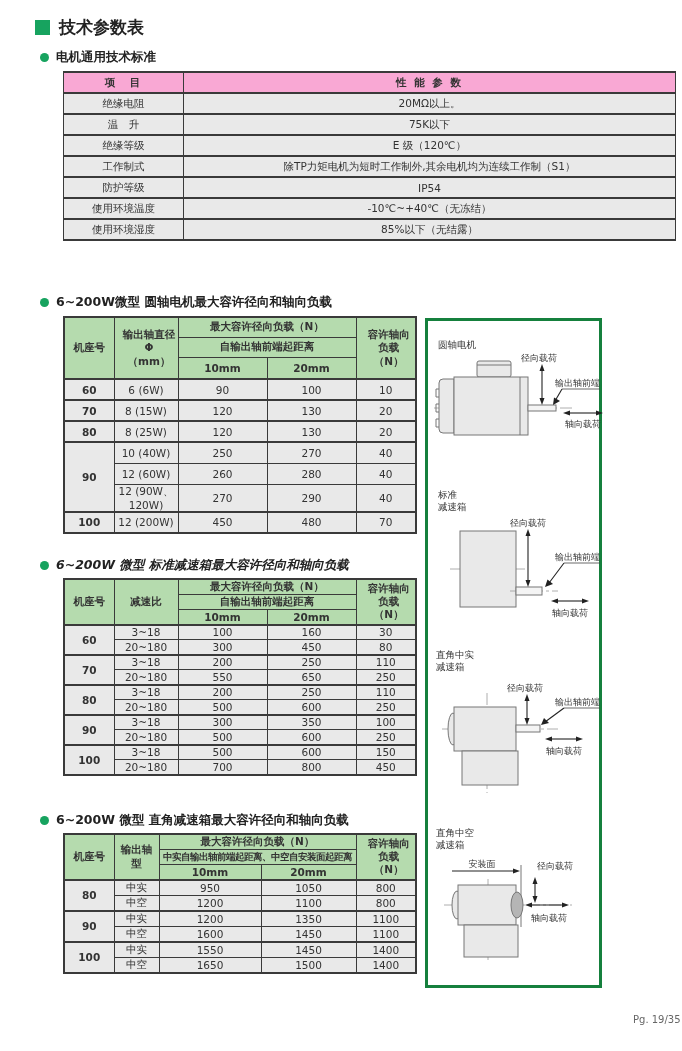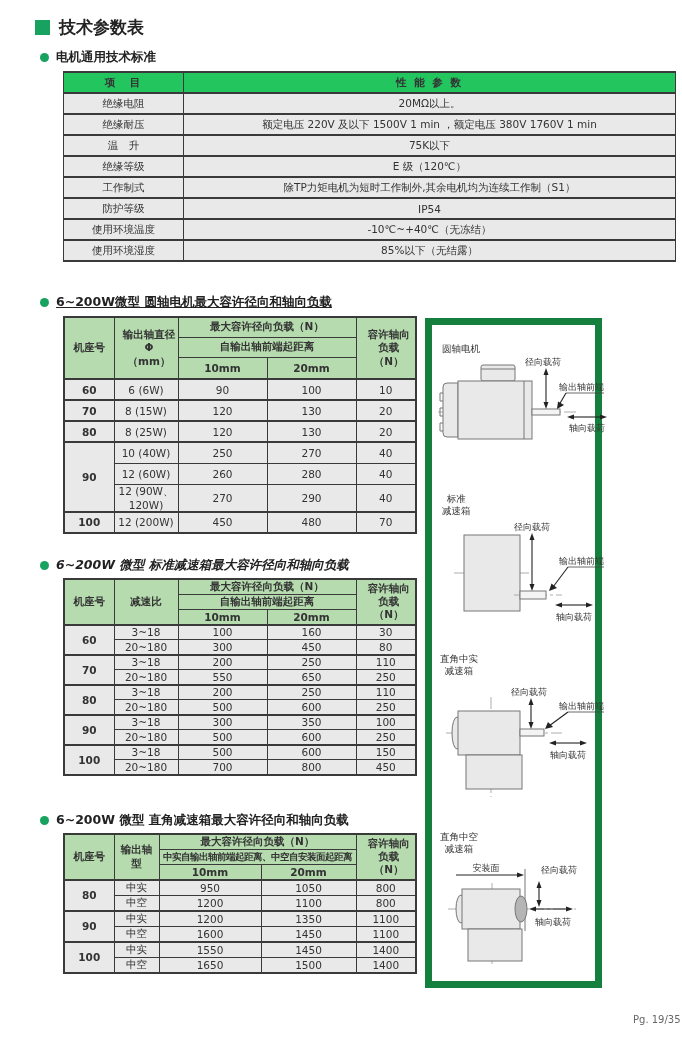--- a/index.html
+++ b/index.html
@@ -7,35 +7,35 @@
   body { background:#fff; font-family:"DejaVu Sans","Liberation Sans",sans-serif; color:#333; position:relative; overflow:hidden; }
 
   .main-title { position:absolute; left:35px; top:16px; display:flex; align-items:center; gap:9px;
                 font-size:17px; font-weight:bold; color:#222; }
   .title-square { width:15px; height:15px; background:#17a35f; flex:0 0 auto; }
 
   .section-head { position:absolute; display:flex; align-items:center; gap:7px;
                   font-size:12.5px; font-weight:bold; color:#222; }
   .bullet { width:9px; height:9px; border-radius:50%; background:#17a35f; flex:0 0 auto; }
   .sh1 { left:40px; top:49px; }
-  .sh2 { left:40px; top:294px;text-decoration:underline; }
+  .sh2 { left:40px; top:294px; }
   .sh3 { left:40px; top:557px;font-style:italic; }
   .sh4 { left:40px; top:812px; }
 
   table { border-collapse:collapse; table-layout:fixed; position:absolute; background:#fff; }
   td, th { border:1px solid #3a3a3a; border-top-width:2px; border-bottom-width:2px;
            text-align:center; vertical-align:middle; font-size:10.5px; color:#333;
            padding:0 2px; overflow:hidden; }
   th { background:#b5dbae; font-weight:bold; }
   td { background:#e9e9e9; }
   .pre { white-space:pre-line; line-height:1.25;padding-left:8px; }
 
   
   .t1 { left:63px; top:71px; width:613px; }
-  .t1 th { background:#22c55e; height:21px; letter-spacing:2px; }
+  .t1 th { background:#f9a8d4; height:21px; letter-spacing:2px; }
   .t1 td { height:21px; }
   .t1 .c1 { width:120px; }
 
   
   .loadt thead tr th { border-top-width:1px; border-bottom-width:1px; }
   .loadt { border:2px solid #3a3a3a; }
   .loadt tbody td { border-top-width:1px; border-bottom-width:1px; }
   .loadt tbody tr.group-start td { border-top-width:2px; }
   .loadt td.frame { font-weight:bold; }
   .loadt td.bold { font-weight:normal; }
@@ -50,21 +50,21 @@
   .t3 thead tr th { height:15px; }
   .t3 tbody td { height:15px; }
 
   .t4 { left:63px; top:833px; width:352px; }
   .t4 thead tr th { height:15px; }
   .t4 tbody td { height:15px; }
   .t4 .distance { font-size:9.5px; letter-spacing:-0.5px; }
 
   
   .panel { position:absolute; left:425px; top:318px; width:177px; height:670px;
-           border:7px solid #15803d; background:#fff;text-align:center; }
+           border:3px solid #15803d; background:#fff; }
   .diag-name { position:absolute; font-size:9.5px; color:#333; white-space:pre-line; line-height:1.3; }
   .dn1 { left:10px; top:18px; }
   .dn2 { left:10px; top:168px; }
   .dn3 { left:8px;  top:328px; }
   .dn4 { left:8px;  top:506px; }
   .dsvg { position:absolute; left:2px; width:173px; height:125px; }
   .dv1 { top:30px; } .dv2 { top:196px; } .dv3 { top:360px; } .dv4 { top:534px; }
 
   svg text { font-size:9px; fill:#333; }
   .part  { fill:#e9e9e9; stroke:#777; stroke-width:1; }
@@ -98,24 +98,20 @@
   <thead>
     <tr>
       <th>项　目</th>
       <th>性 能 参 数</th>
     </tr>
   </thead>
   <tbody id="tbody-s1">
       <tr>
         <td>绝缘电阻</td>
         <td>20MΩ以上。</td>
-      </tr>
-      <tr>
-        <td>绝缘耐压</td>
-        <td>额定电压 220V 及以下  1500V 1 min ，额定电压 380V  1760V 1 min</td>
       </tr>
       <tr>
         <td>温　升</td>
         <td>75K以下</td>
       </tr>
       <tr>
         <td>绝缘等级</td>
         <td>E 级（120℃）</td>
       </tr>
       <tr>

